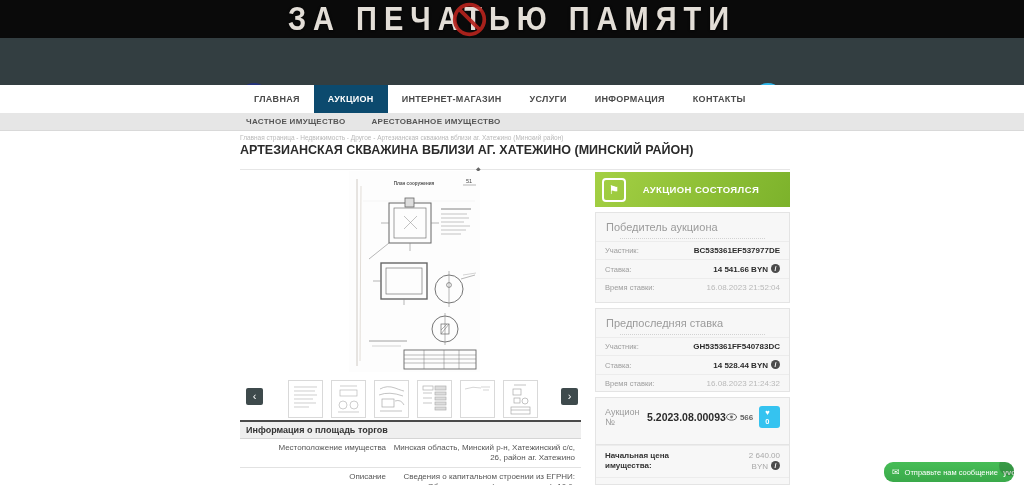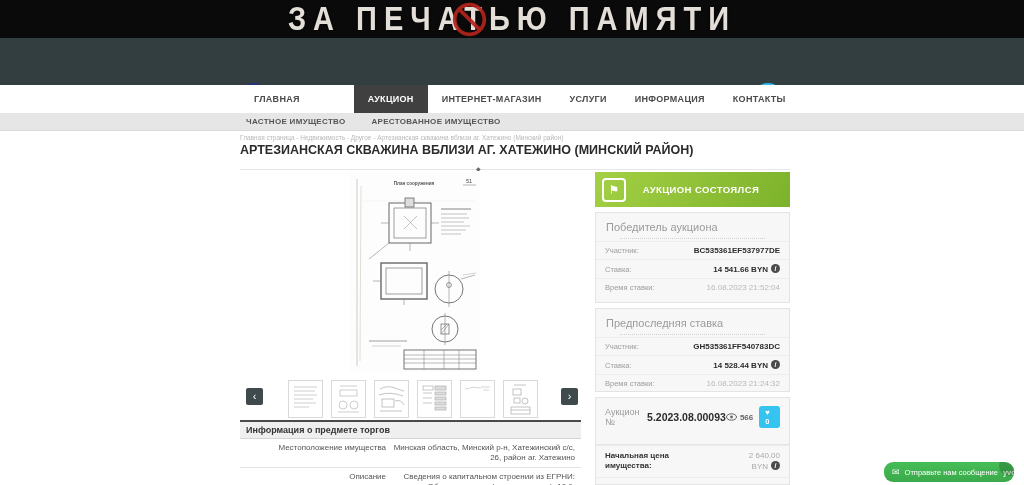--- a/index.html
+++ b/index.html
@@ -37,21 +37,21 @@
     border-radius:50%; border:2px solid #2fb6ea; background:#fff; cursor:pointer; }
   .profile-check { position:absolute; left:773px; top:66px; width:11px; height:11px;
     border-radius:50%; background:#3fae4e; color:#fff; font-size:7px; line-height:11px;
     text-align:center; font-weight:bold; }
 
   
   .nav { position:absolute; left:0; top:85px; width:1024px; height:28px; background:#fff;
     display:flex; padding-left:240px; }
   .nav-tab { padding:0 14px; line-height:28px; font-size:9px; font-weight:bold;
     color:#4a4a4a; letter-spacing:.3px; cursor:pointer; white-space:nowrap; }
-  .nav-tab.active { background:#404040; color:#fff;margin-left:40px; }
+  .nav-tab.active { background:#0c4a6e; color:#fff; }
   .subnav { position:absolute; left:0; top:113px; width:1024px; height:18px; background:#e6e6e6;
     border-bottom:1px solid #d9d9d9; display:flex; padding-left:246px; gap:26px; }
   .subnav-item { font-size:8px; font-weight:bold; color:#555; line-height:18px;
     letter-spacing:.3px; cursor:pointer; white-space:nowrap; }
 
   .breadcrumb { position:absolute; left:240px; top:134px; font-size:6.5px; color:#b9b9b9; cursor:pointer; }
   .page-title { position:absolute; left:240px; top:143px; font-size:12.5px; font-weight:bold; color:#2b2b2b; }
   .title-divider { position:absolute; left:240px; top:169px; width:550px; border-top:1px solid #e6e6e6; }
   .divider-diamond { position:absolute; left:476px; top:165px; font-size:6px; color:#666; }
 
@@ -322,21 +322,21 @@
       <rect x="10" y="17" width="6" height="5"></rect>
           <circle cx="21" cy="20" r="3"></circle>
       <rect x="7" y="26" width="19" height="7"></rect>
           <line x1="7" y1="29" x2="26" y2="29"></line>
         </g>
       </svg>
   </div>
   <button class="thumb-arrow" style="left:561px; top:388px;">›</button>
 
   <div class="info-table">
-    <div class="info-header">Информация о предмете торгов</div>
+    <div class="info-header">Информация о площадь торгов</div>
     <div class="info-row">
       <div class="info-label">Местоположение имущества</div>
       <div class="info-value">Минская область, Минский р-н, Хатежинский с/с, 26, район аг. Хатежино</div>
     </div>
     <div class="info-row">
       <div class="info-label">Описание</div>
       <div class="info-value">Сведения о капитальном строении из ЕГРНИ:
 Общая площадь (протяженность): 10,6;
 Наименование: артезианская скважина;
 Назначение: сооружение специализированное коммунального хозяйства</div>

